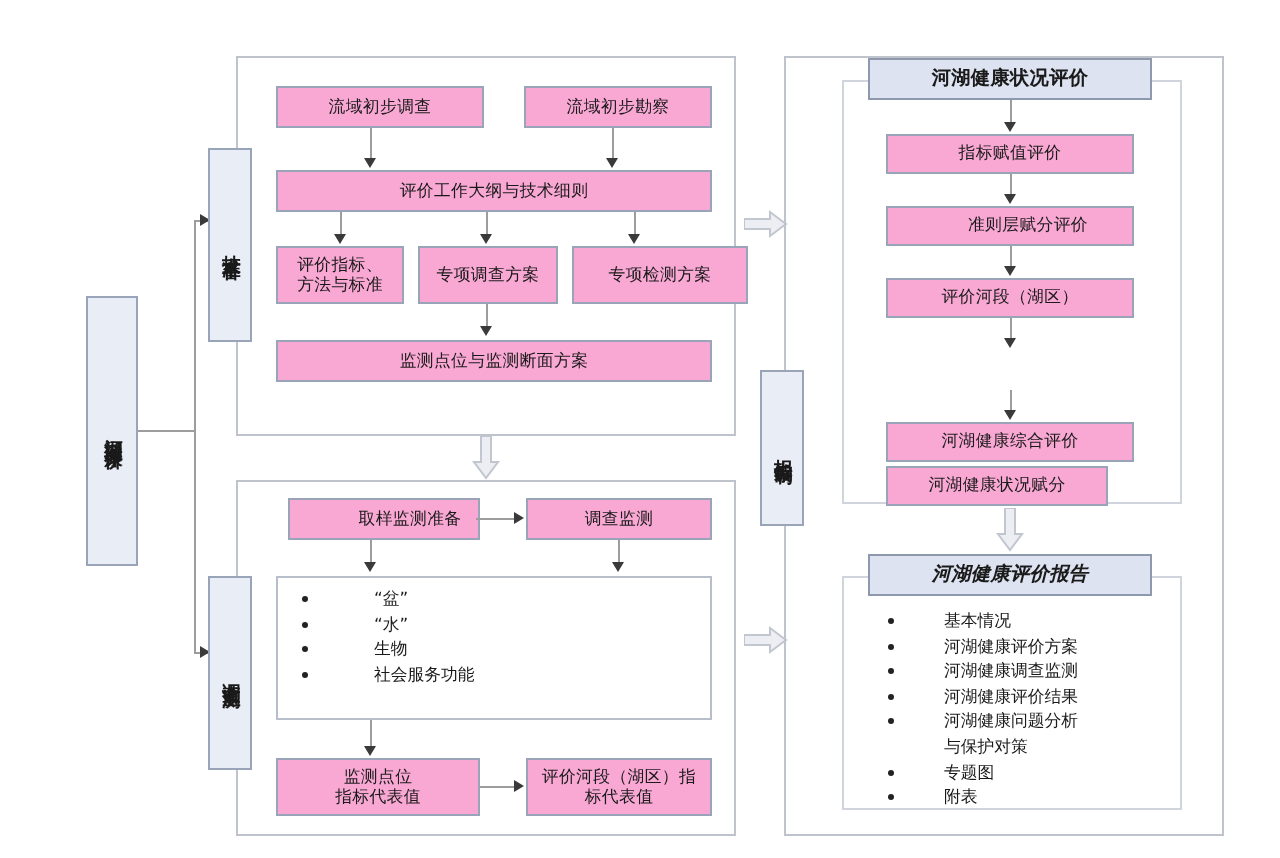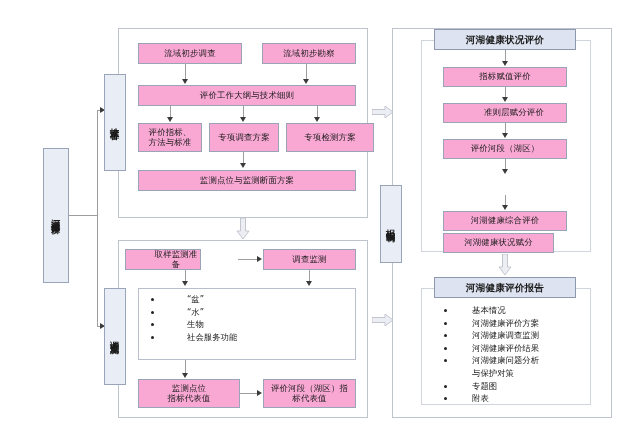--- a/index.html
+++ b/index.html
@@ -109,21 +109,21 @@
   <div class="blockarrow" style="left:236px;top:218px;">
     <svg width="14" height="22" viewBox="0 0 14 22">
       <path d="M4.5 0 L9.5 0 L9.5 13 L13 13 L7 21 L1 13 L4.5 13 Z" fill="#eceef3" stroke="#c2c6cf" stroke-width="1"></path>
     </svg>
   </div>
 
   <div class="panel" style="left:118px;top:240px;width:250px;height:178px;"></div>
 
   <div class="vbox" style="left:104px;top:288px;width:22px;height:97px;">调查监测</div>
 
-  <div class="box" style="left:125px;top:249px;width:76px;height:21px;padding-left:28px;">取样监测准备</div>
+  <div class="box" style="left:144px;top:249px;width:96px;height:21px;padding-left:28px;">取样监测准备</div>
   <div class="box" style="left:263px;top:249px;width:93px;height:21px;">调查监测</div>
 
   <div class="ln lnh" style="left:238px;top:259px;width:20px;"></div>
   <div class="arrow-r" style="left:257px;top:256px;"></div>
 
   <div class="ln lnv" style="left:185px;top:270px;height:12px;"></div>
   <div class="arrow-d" style="left:182px;top:281px;"></div>
   <div class="ln lnv" style="left:309px;top:270px;height:12px;"></div>
   <div class="arrow-d" style="left:306px;top:281px;"></div>
 
@@ -188,21 +188,21 @@
   <div class="box" style="left:443px;top:211px;width:124px;height:20px;">河湖健康综合评价</div>
 
   <div class="blockarrow" style="left:498px;top:254px;">
     <svg width="14" height="22" viewBox="0 0 14 22">
       <path d="M4.5 0 L9.5 0 L9.5 13 L13 13 L7 21 L1 13 L4.5 13 Z" fill="#eceef3" stroke="#c2c6cf" stroke-width="1"></path>
     </svg>
   </div>
 
   <div class="subframe" style="left:421px;top:288px;width:170px;height:117px;"></div>
 
-  <div class="box hdr" style="left:434px;top:277px;width:142px;height:21px;">河湖健康评价报告</div>
+  <div class="box hdr" style="left:434px;top:277px;width:142px;height:21px;font-style:italic;">河湖健康评价报告</div>
 
   <div class="bullets tight" style="left:432px;top:302px;width:148px;height:99px;border:none;background:transparent;padding:2px 4px;">
     <ul>
       <li>基本情况</li>
       <li>河湖健康评价方案</li>
       <li>河湖健康调查监测</li>
       <li>河湖健康评价结果</li>
       <li>河湖健康问题分析</li>
       <li class="cont">与保护对策</li>
       <li>专题图</li>

